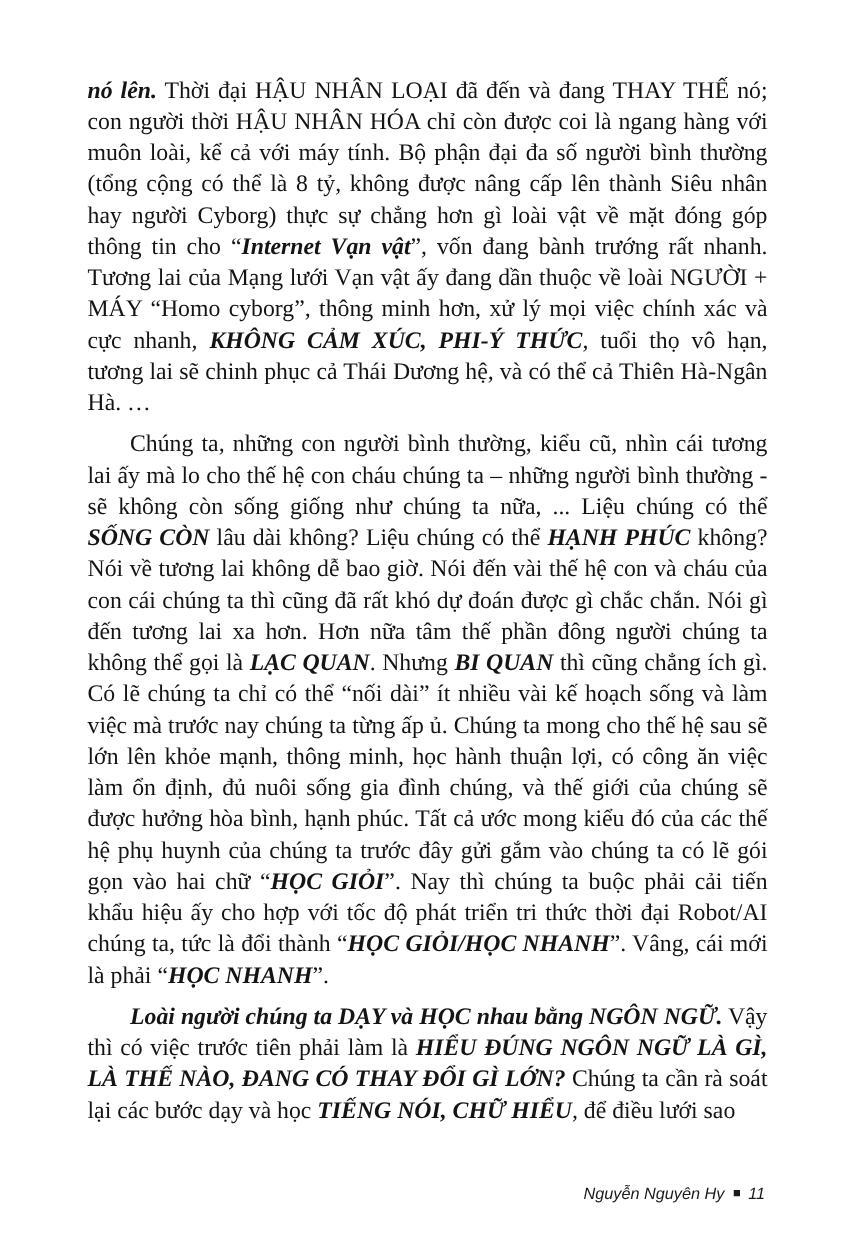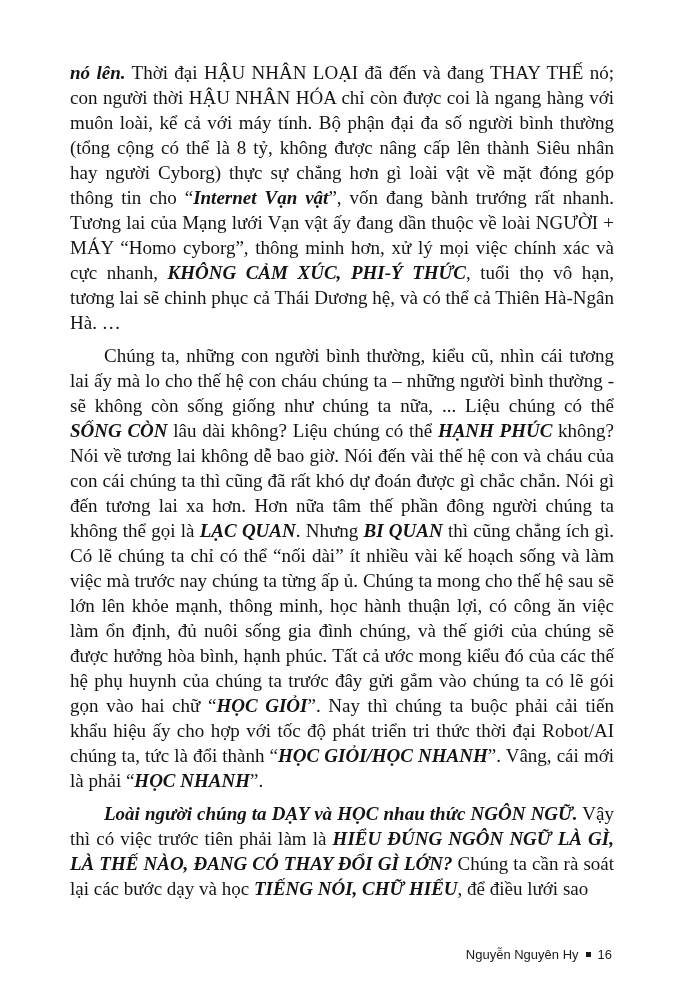--- a/index.html
+++ b/index.html
@@ -30,34 +30,35 @@
   .footer {
     position: absolute;
     right: 63px;
     top: 947px;
     display: flex;
     align-items: center;
     gap: 7px;
     font-family: "Liberation Sans", sans-serif;
     font-size: 13px;
     color: #1a1a1a;
+    font-style: italic;
   }
   .footer .sq {
     width: 5px;
     height: 5px;
     background: #1a1a1a;
     display: inline-block;
   }
 </style>
 </head>
 <body>
 
 <div class="page-body">
     <p class="para"><span class="bi">nó lên.</span><span> Thời đại HẬU NHÂN LOẠI đã đến và đang THAY THẾ nó; con người thời HẬU NHÂN HÓA chỉ còn được coi là ngang hàng với muôn loài, kể cả với máy tính. Bộ phận đại đa số người bình thường (tổng cộng có thể là 8 tỷ, không được nâng cấp lên thành Siêu nhân hay người Cyborg) thực sự chẳng hơn gì loài vật về mặt đóng góp thông tin cho “</span><span class="bi">Internet Vạn vật</span><span>”, vốn đang bành trướng rất nhanh. Tương lai của Mạng lưới Vạn vật ấy đang dần thuộc về loài NGƯỜI + MÁY “Homo cyborg”, thông minh hơn, xử lý mọi việc chính xác và cực nhanh, </span><span class="bi">KHÔNG CẢM XÚC, PHI-Ý THỨC</span><span>, tuổi thọ vô hạn, tương lai sẽ chinh phục cả Thái Dương hệ, và có thể cả Thiên Hà-Ngân Hà. …</span></p>
     <p class="para indent"><span>Chúng ta, những con người bình thường, kiểu cũ, nhìn cái tương lai ấy mà lo cho thế hệ con cháu chúng ta – những người bình thường - sẽ không còn sống giống như chúng ta nữa, ... Liệu chúng có thể </span><span class="bi">SỐNG CÒN</span><span> lâu dài không? Liệu chúng có thể </span><span class="bi">HẠNH PHÚC</span><span> không? Nói về tương lai không dễ bao giờ. Nói đến vài thế hệ con và cháu của con cái chúng ta thì cũng đã rất khó dự đoán được gì chắc chắn. Nói gì đến tương lai xa hơn. Hơn nữa tâm thế phần đông người chúng ta không thể gọi là </span><span class="bi">LẠC QUAN</span><span>. Nhưng </span><span class="bi">BI QUAN</span><span> thì cũng chẳng ích gì. Có lẽ chúng ta chỉ có thể “nối dài” ít nhiều vài kế hoạch sống và làm việc mà trước nay chúng ta từng ấp ủ. Chúng ta mong cho thế hệ sau sẽ lớn lên khỏe mạnh, thông minh, học hành thuận lợi, có công ăn việc làm ổn định, đủ nuôi sống gia đình chúng, và thế giới của chúng sẽ được hưởng hòa bình, hạnh phúc. Tất cả ước mong kiểu đó của các thế hệ phụ huynh của chúng ta trước đây gửi gắm vào chúng ta có lẽ gói gọn vào hai chữ “</span><span class="bi">HỌC GIỎI</span><span>”. Nay thì chúng ta buộc phải cải tiến khẩu hiệu ấy cho hợp với tốc độ phát triển tri thức thời đại Robot/AI chúng ta, tức là đổi thành “</span><span class="bi">HỌC GIỎI/HỌC NHANH</span><span>”. Vâng, cái mới là phải “</span><span class="bi">HỌC NHANH</span><span>”.</span></p>
-    <p class="para indent"><span class="bi">Loài người chúng ta DẠY và HỌC nhau thức NGÔN NGỮ.</span><span> Vậy thì có việc trước tiên phải làm là </span><span class="bi">HIỂU ĐÚNG NGÔN NGỮ LÀ GÌ, LÀ THẾ NÀO, ĐANG CÓ THAY ĐỔI GÌ LỚN?</span><span> Chúng ta cần rà soát lại các bước dạy và học </span><span class="bi">TIẾNG NÓI, CHỮ HIỂU</span><span>, để điều lưới sao</span></p>
+    <p class="para indent"><span class="bi">Loài người chúng ta DẠY và HỌC nhau bằng NGÔN NGỮ.</span><span> Vậy thì có việc trước tiên phải làm là </span><span class="bi">HIỂU ĐÚNG NGÔN NGỮ LÀ GÌ, LÀ THẾ NÀO, ĐANG CÓ THAY ĐỔI GÌ LỚN?</span><span> Chúng ta cần rà soát lại các bước dạy và học </span><span class="bi">TIẾNG NÓI, CHỮ HIỂU</span><span>, để điều lưới sao</span></p>
   </div>
 
 <div class="footer">
   <span>Nguyễn Nguyên Hy</span>
   <span class="sq"></span>
-  <span>16</span>
+  <span>11</span>
 </div>
 
 </body></html>

